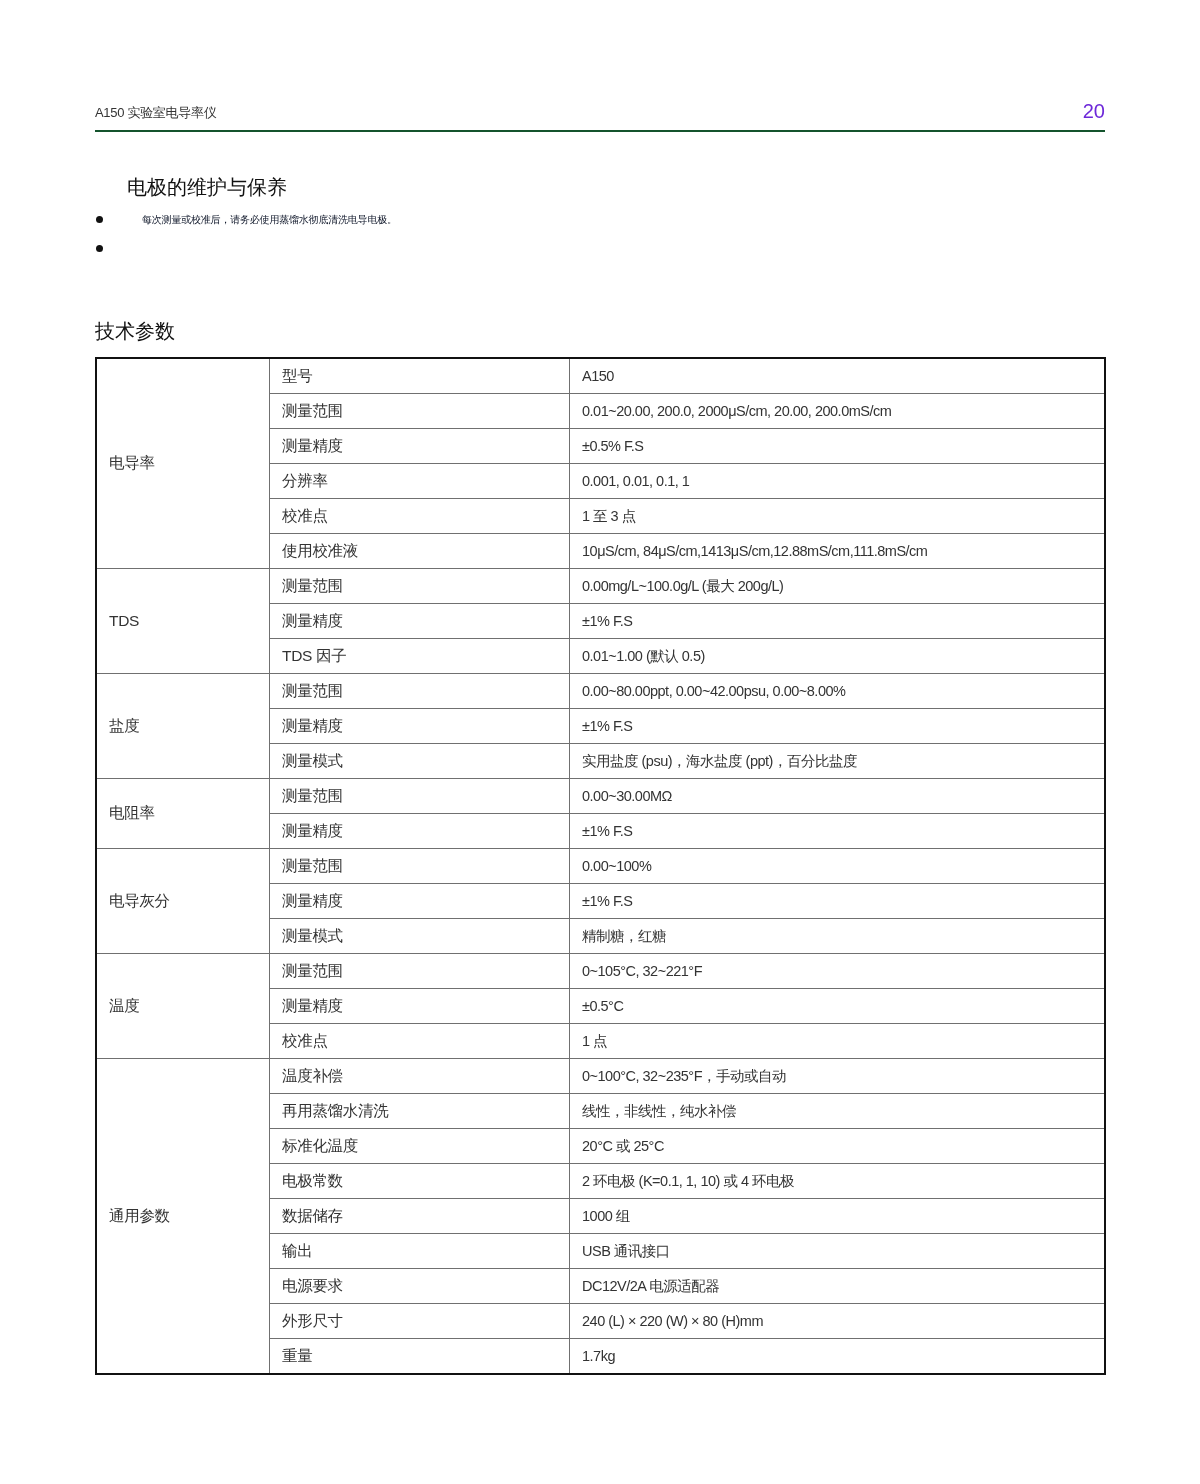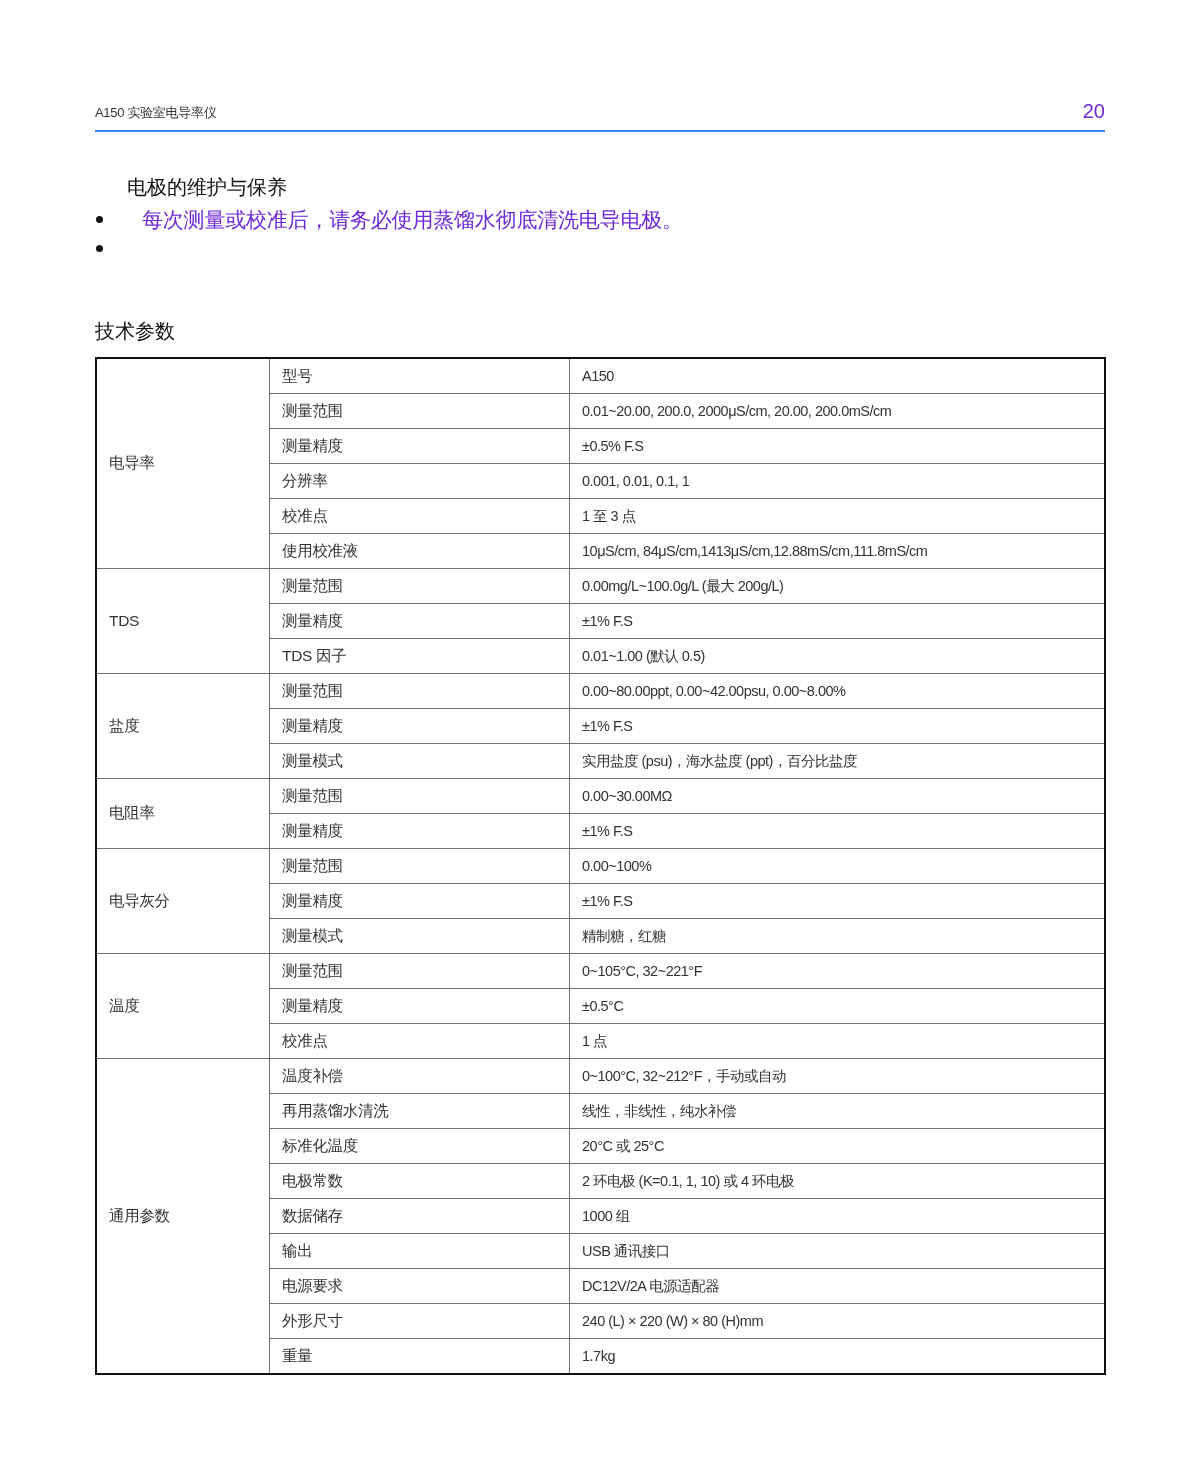--- a/index.html
+++ b/index.html
@@ -2,36 +2,36 @@
 <html><head>
 <meta charset="utf-8">
 <style>
   html, body { margin: 0; padding: 0; background: #ffffff; }
   body {
     width: 1200px; height: 1484px; position: relative; overflow: hidden;
     font-family: "Liberation Sans", "DejaVu Sans", sans-serif; color: #222;
   }
   .page-header {
     position: absolute; left: 95px; top: 100px; width: 1010px; height: 30px;
-    border-bottom: 2px solid #3b82f6;
+    border-bottom: 2px solid #14532d;
   }
   .header-title {
     position: absolute; left: 0; top: 4px; font-size: 13px; color: #333;
     letter-spacing: -0.3px;
   }
   .page-number {
     position: absolute; right: 0; top: 0; font-size: 20px; color: #6d28d9;
   }
   .section-title {
     position: absolute; left: 95px; font-size: 20px; color: #111; font-weight: normal;
     margin: 0;
   }
   .bullets { position: absolute; left: 95px; top: 205px; width: 1015px; margin: 0; padding: 0; list-style: none; }
   .bullets li {
-    position: relative; padding-left: 47px; font-size: 21px; line-height: 29px; color: #6d28d9;
+    position: relative; padding-left: 47px; font-size: 10px; line-height: 29px; color: #0f172a;
     letter-spacing: -0.2px;
   }
   .bullet-dot {
     position: absolute; left: 1px; top: 11px; width: 7px; height: 7px; border-radius: 50%; background: #111;
   }
   table.spec {
     position: absolute; left: 95px; top: 357px; width: 1011px;
     border-collapse: collapse; border: 2px solid #111; table-layout: fixed;
   }
   table.spec td {
@@ -148,21 +148,21 @@
         <td class="param">测量精度</td>
         <td class="val">±0.5°C</td>
       </tr>
       <tr>
         <td class="param">校准点</td>
         <td class="val">1 点</td>
       </tr>
       <tr>
         <td class="cat" rowspan="9">通用参数</td>
         <td class="param">温度补偿</td>
-        <td class="val">0~100°C, 32~212°F，手动或自动</td>
+        <td class="val">0~100°C, 32~235°F，手动或自动</td>
       </tr>
       <tr>
         <td class="param">再用蒸馏水清洗</td>
         <td class="val">线性，非线性，纯水补偿</td>
       </tr>
       <tr>
         <td class="param">标准化温度</td>
         <td class="val">20°C 或 25°C</td>
       </tr>
       <tr>

